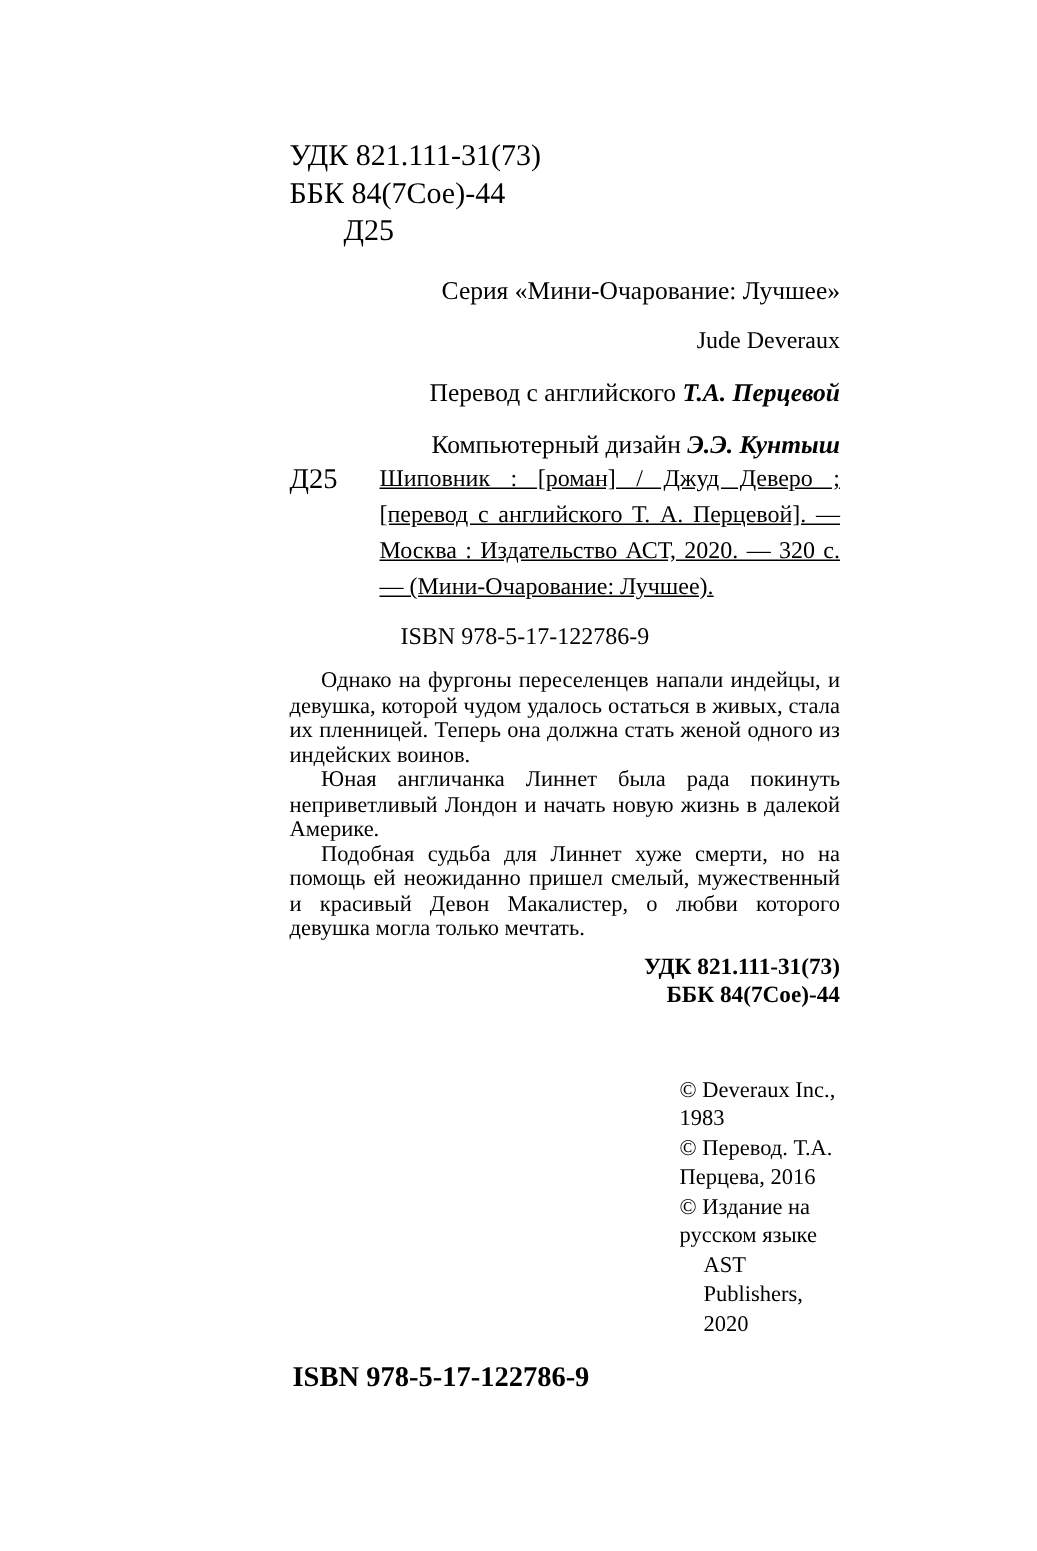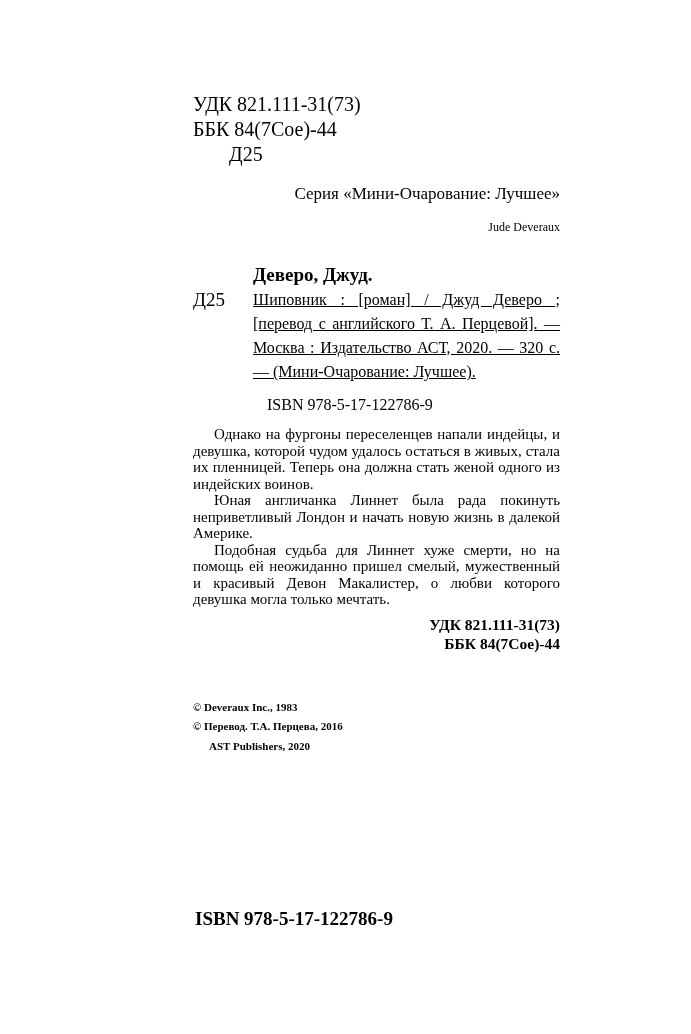--- a/index.html
+++ b/index.html
@@ -15,21 +15,21 @@
     padding: 92px 63px 0 125px;
     overflow: hidden;
   }
   
   .top-codes { font-size: 20px; line-height: 25px; }
   .top-codes .d-code { margin-left: 36px; }
 
   
   .title-block { text-align: right; }
   .series-line { margin-top: 17px; font-size: 17px; line-height: 20px; }
-  .author-en   { margin-top: 14px; font-size: 12px; line-height: 19px; }
+  .author-en   { margin-top: 14px; font-size: 16px; line-height: 19px; }
   .title-en    { margin-top: 14px; font-size: 17px; line-height: 20px; letter-spacing: 0.5px; }
   .credit-line { margin-top: 15px; font-size: 17px; line-height: 20px; }
   .credit-line .credit-name { font-style: italic; font-weight: bold; }
   .permission  { margin-top: 14px; font-size: 17px; line-height: 23px; }
 
   
   .catalog-author { margin-top: 26px; margin-left: 60px; font-size: 19px; font-weight: bold; line-height: 24px; }
   .catalog-row { display: flex; margin-top: 1px; }
   .catalog-code { width: 60px; flex-shrink: 0; font-size: 19px; line-height: 24px; }
   .catalog-entry { width: 380px; font-size: 16px; line-height: 24px; text-align: justify; text-decoration: underline; }
@@ -41,21 +41,21 @@
     font-size: 15px;
     line-height: 16.5px;
     text-align: justify;
     text-indent: 21px;
   }
 
   
   .codes-right { margin-top: 7px; text-align: right; font-weight: bold; font-size: 15.5px; line-height: 19px; }
 
   
-  .copyright-block { margin-top: 45px; font-weight: bold; font-size: 11px; line-height: 19.5px; }
+  .copyright-block { margin-top: 45px; margin-left: 260px; font-weight: normal; font-size: 15px; line-height: 19.5px; }
   .copyright-block .indent { margin-left: 16px; }
 
   
   .bottom-isbn {
     position: absolute;
     left: 127px;
     top: 908px;
     font-size: 19px;
     font-weight: bold;
   }
@@ -67,41 +67,43 @@
 
   <div class="top-codes">
     <div>УДК 821.111-31(73)</div>
     <div>ББК 84(7Сое)-44</div>
     <div class="d-code">Д25</div>
   </div>
 
   <div class="title-block">
     <div class="series-line">Серия «Мини-Очарование: Лучшее»</div>
     <div class="author-en">Jude Deveraux</div>
+    <div class="credit-line"><span>Перевод с английского </span><span class="credit-name">Т.А. Перцевой</span></div>
+    <div class="credit-line"><span>Компьютерный дизайн </span><span class="credit-name">Э.Э. Кунтыш</span></div>
   </div>
 
-  <div class="catalog-author">Деверо,  Джуд.</div>
   <div class="catalog-row">
     <span class="catalog-code">Д25</span>
     <p class="catalog-entry">Шиповник : [роман] / Джуд Деверо ; [перевод с английского Т. А. Перцевой]. — Москва : Издательство АСТ, 2020. — 320 с. — (Мини-Очарование: Лучшее).</p>
   </div>
   <div class="isbn-line">ISBN 978-5-17-122786-9</div>
 
   <div class="annotation">
     <p>Однако на фургоны переселенцев напали индейцы, и девушка, которой чудом удалось остаться в живых, стала их пленницей. Теперь она должна стать женой одного из индейских воинов.</p>
     <p>Юная англичанка Линнет была рада покинуть неприветливый Лондон и начать новую жизнь в далекой Америке.</p>
     <p>Подобная судьба для Линнет хуже смерти, но на помощь ей неожиданно пришел смелый, мужественный и красивый Девон Макалистер, о любви которого девушка могла только мечтать.</p>
   </div>
 
   <div class="codes-right">
     <div>УДК 821.111-31(73)</div>
     <div>ББК 84(7Сое)-44</div>
   </div>
 
   <div class="copyright-block">
     <div>© Deveraux Inc., 1983</div>
     <div>© Перевод. Т.А. Перцева, 2016</div>
+    <div>© Издание на русском языке</div>
     <div class="indent">AST Publishers, 2020</div>
   </div>
 
   <div class="bottom-isbn">ISBN 978-5-17-122786-9</div>
 
 </div>
 
 </body></html>

